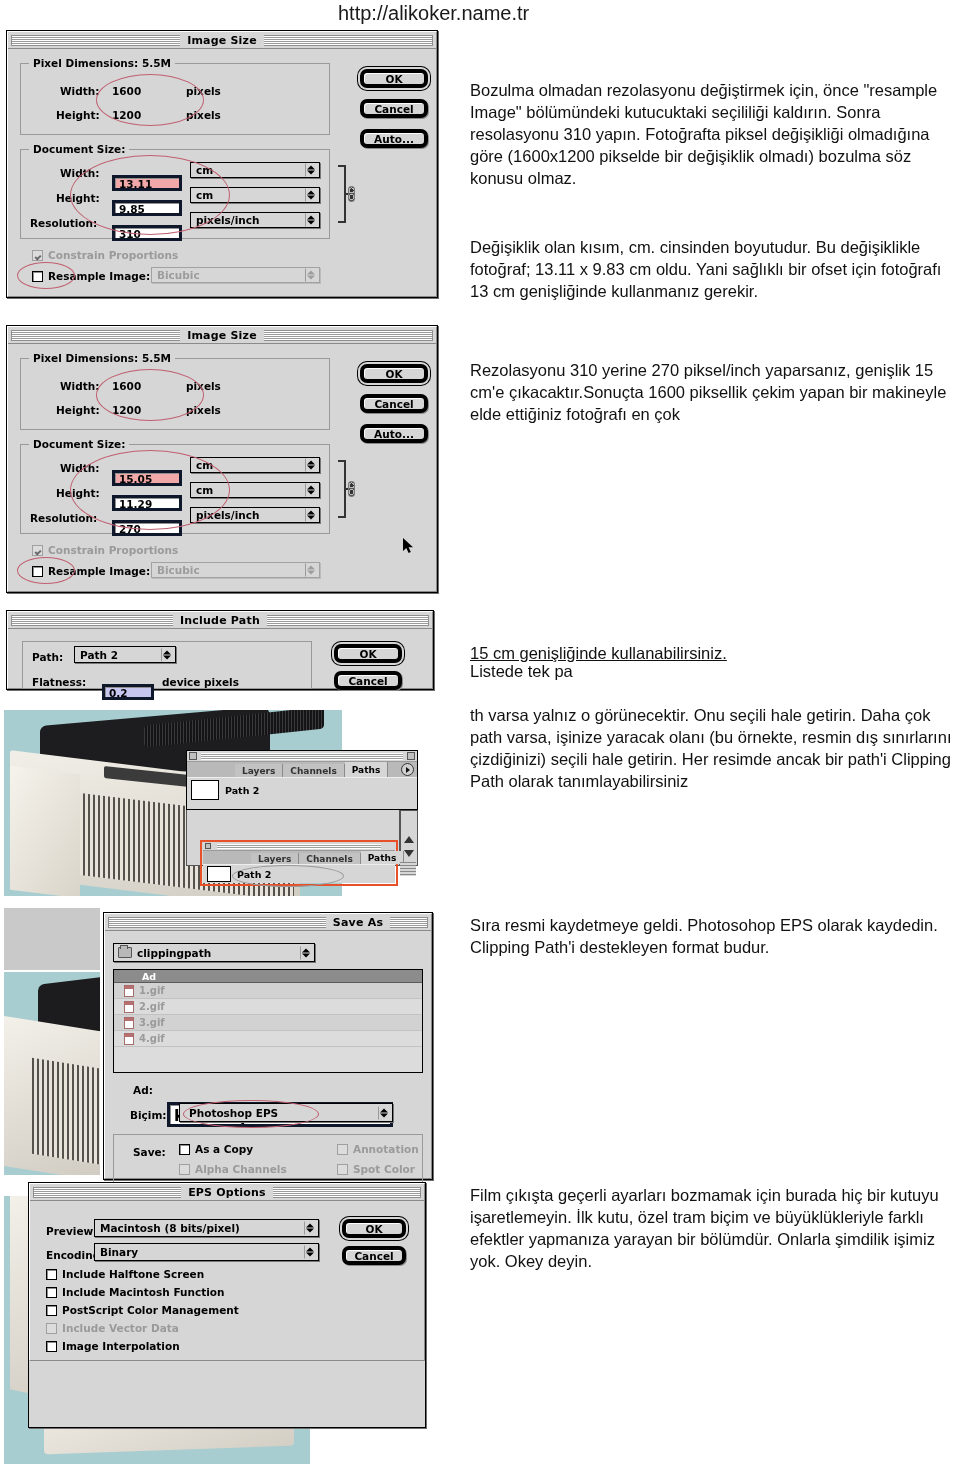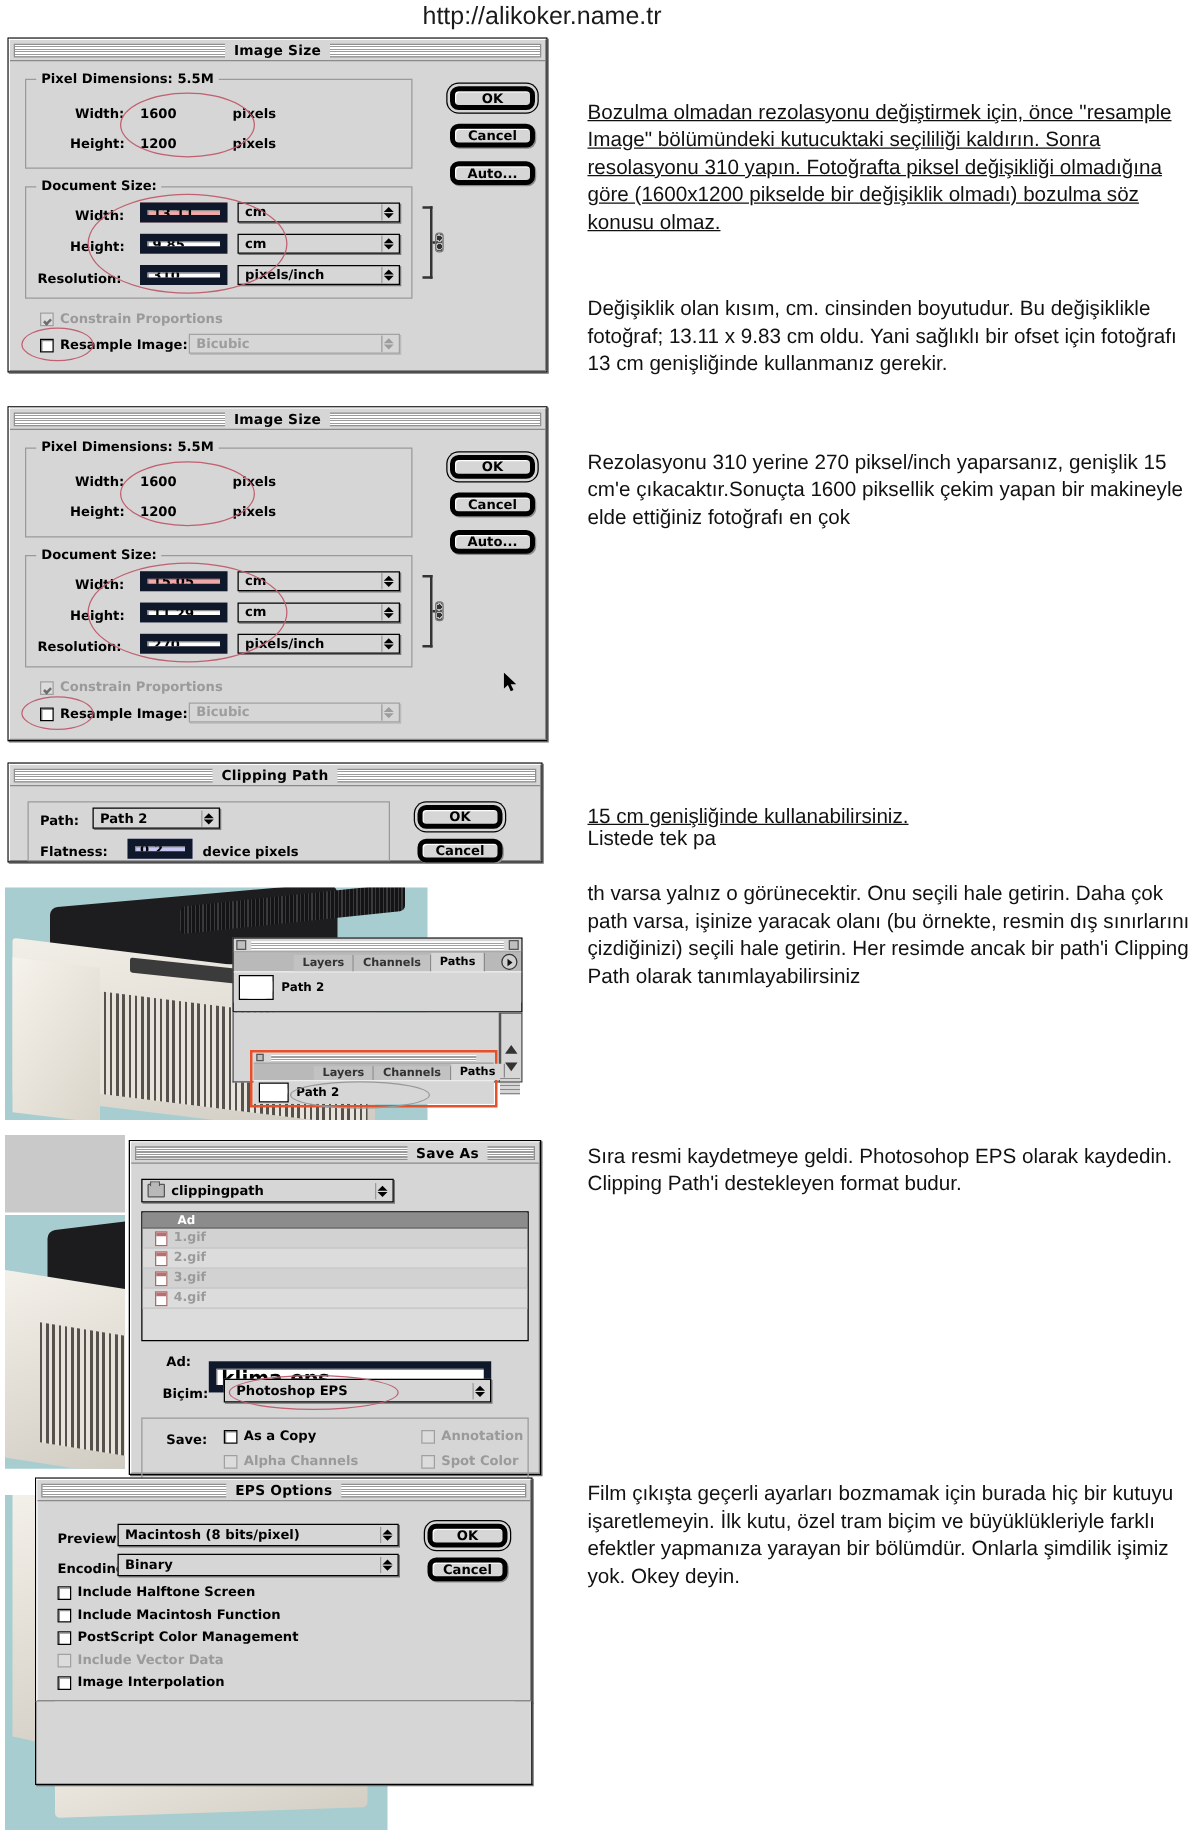--- a/index.html
+++ b/index.html
@@ -79,26 +79,27 @@
 
   .lbl{
     position:absolute; font-size:10.5px; font-weight:bold; color:#000;
     white-space:nowrap;
   }
 
   
   .field{
     position:absolute;
     background:#fff;
-    border:6px solid #0f172a;
+    border:3px solid #0f172a;
     box-shadow:inset 1px 1px 0 #8f8f8f;
     font-size:10.5px; font-weight:bold; color:#000;
     padding:1px 0 0 4px;
     display:flex; align-items:center;
     overflow:hidden;
+    margin-top:13px;
   }
   .field.hl{ background:#f0a8a8; }
   .field.blue{ background:#c6c6ee; }
 
   
   .popup{
     position:absolute;
     background:#d6d6d6;
     border:1px solid #000;
     box-shadow:1px 1px 0 #777;
@@ -463,21 +464,21 @@
 </div>
 
 <svg class="cursor-arrow" style="left:403px; top:538px;" width="12" height="16" viewBox="0 0 12 16">
   <polygon points="0,0 0,13 3.3,10 5.6,15 7.8,14 5.6,9.3 10,9.3" fill="#000"></polygon>
 </svg>
 
 <div class="dlg" style="left:6px; top:610px; width:428px; height:80px;">
  <div class="dlg-outer">
   <div class="titlebar">
     <span class="stripes"></span>
-    <span class="ttl">Clipping Path</span>
+    <span class="ttl">Include Path</span>
   </div>
   <div class="dlg-body">
     <div class="group" style="left:14px; top:12px; width:290px; height:48px;"></div>
     <span class="lbl" style="left:24px; top:22px;">Path:</span>
     <div class="popup" style="left:66px; top:17px; width:102px; height:17px;">
       <span>Path 2</span>
       <span class="arrows">
             <i class="up"></i>
             <i class="dn"></i>
           </span>
@@ -661,20 +662,20 @@
     <div class="hr-line" style="left:14px; top:160px; width:368px;"></div>
 
     <div class="btn default" style="left:312px; top:18px; width:64px; height:19px;">OK</div>
     <div class="btn" style="left:312px; top:45px; width:64px; height:19px;">Cancel</div>
   </div>
  </div>
 </div>
 
 <div style="position:absolute; left:28px; top:1361px; width:398px; height:67px; background:#d6d6d6; border:1px solid #000; border-top:none; box-shadow:1px 1px 0 #6d6d6d;"></div>
 
-<div class="prose" style="top:80px;text-decoration:underline;">Bozulma olmadan rezolasyonu değiştirmek için, önce "resample Image" bölümündeki kutucuktaki seçililiği kaldırın. Sonra resolasyonu 310 yapın. Fotoğrafta piksel değişikliği olmadığına göre (1600x1200 pikselde bir değişiklik olmadı) bozulma söz konusu olmaz.</div>
+<div class="prose" style="top:80px;">Bozulma olmadan rezolasyonu değiştirmek için, önce "resample Image" bölümündeki kutucuktaki seçililiği kaldırın. Sonra resolasyonu 310 yapın. Fotoğrafta piksel değişikliği olmadığına göre (1600x1200 pikselde bir değişiklik olmadı) bozulma söz konusu olmaz.</div>
 <div class="prose" style="top:237px;">Değişiklik olan kısım, cm. cinsinden boyutudur. Bu değişiklikle fotoğraf; 13.11 x 9.83 cm oldu. Yani sağlıklı bir ofset için fotoğrafı 13 cm genişliğinde kullanmanız gerekir.</div>
 <div class="prose" style="top:360px;">Rezolasyonu 310 yerine 270 piksel/inch yaparsanız, genişlik 15 cm'e çıkacaktır.Sonuçta 1600 piksellik çekim yapan bir makineyle elde ettiğiniz fotoğrafı en çok</div>
 <div class="prose" style="top:643px;text-decoration:underline;">15 cm genişliğinde kullanabilirsiniz.</div>
 <div class="prose" style="top:661px;">Listede tek pa</div>
 <div class="prose" style="top:705px;">th varsa yalnız o görünecektir. Onu seçili hale getirin. Daha çok path varsa, işinize yaracak olanı (bu örnekte, resmin dış sınırlarını çizdiğinizi) seçili hale getirin. Her resimde ancak bir path'i Clipping Path olarak tanımlayabilirsiniz</div>
 <div class="prose" style="top:915px;">Sıra resmi kaydetmeye geldi. Photosohop EPS olarak kaydedin. Clipping Path'i destekleyen format budur.</div>
 <div class="prose" style="top:1185px;">Film çıkışta geçerli ayarları bozmamak için burada hiç bir kutuyu işaretlemeyin. İlk kutu, özel tram biçim ve büyüklükleriyle farklı efektler yapmanıza yarayan bir bölümdür. Onlarla şimdilik işimiz yok. Okey deyin.</div>
 
 </body></html>

